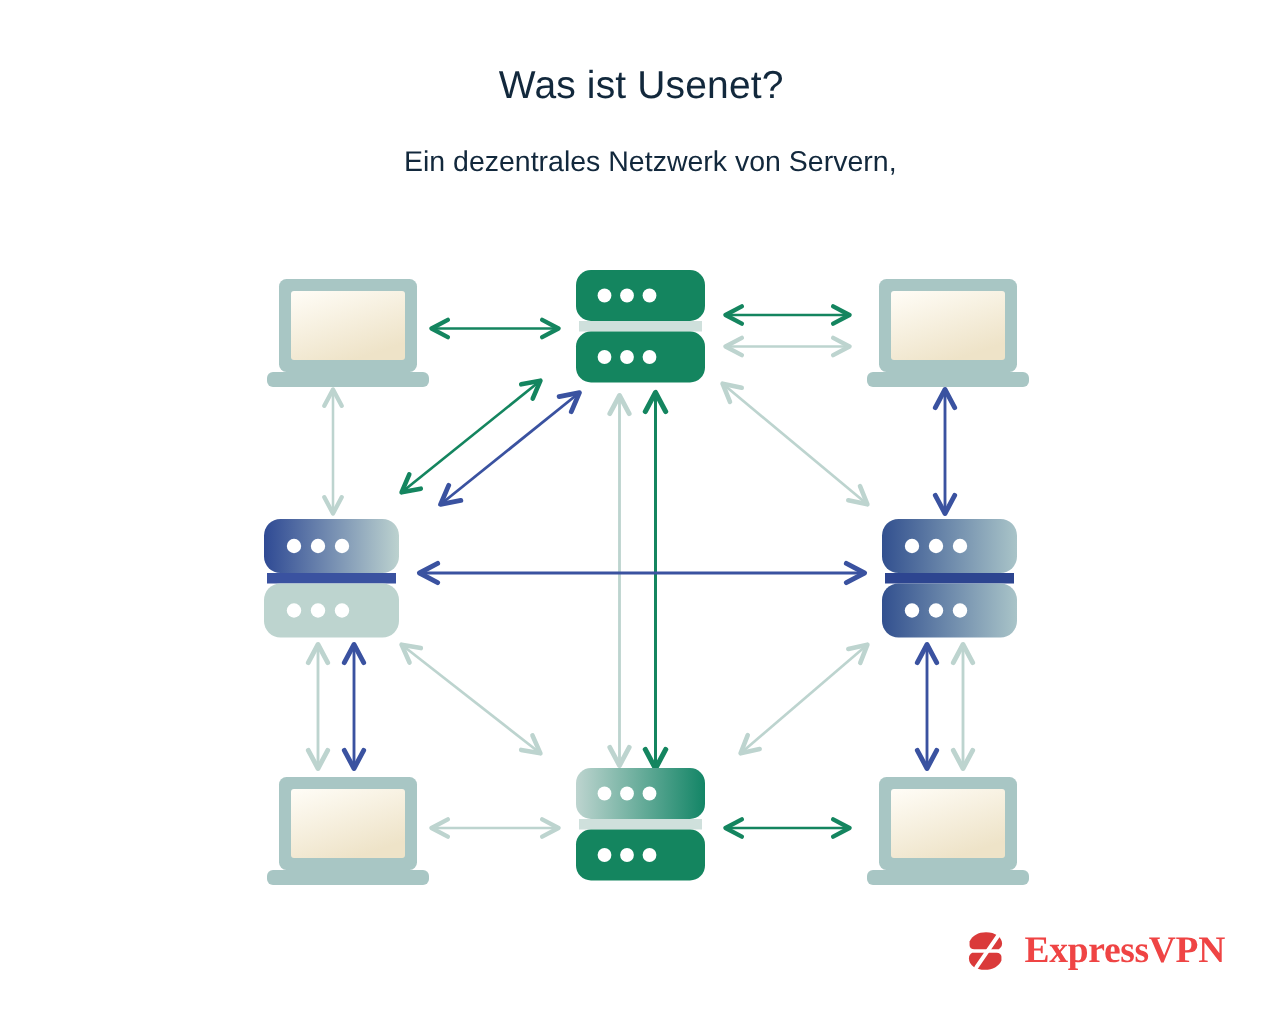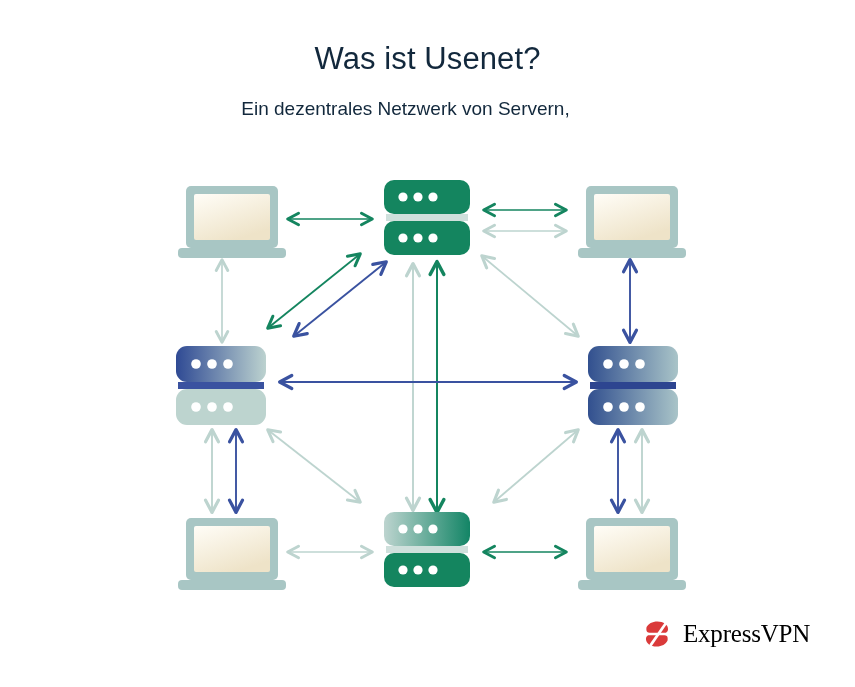--- a/index.html
+++ b/index.html
@@ -4,36 +4,36 @@
 <style>
   html,body{margin:0;padding:0;}
   body{
     width:855px;height:687px;background:#ffffff;
     font-family:"Liberation Sans",sans-serif;
     position:relative;overflow:hidden;
   }
   #stage{position:absolute;left:0;top:0;width:855px;height:687px;}
   .title{
     position:absolute;left:0;top:41px;width:855px;text-align:center;
-    font-size:31px;color:#12283c;font-weight:400;letter-spacing:.1px;
+    font-size:26px;color:#12283c;font-weight:400;letter-spacing:.1px;
   }
   .subtitle{
     position:absolute;left:0;top:96px;width:811px;text-align:center;
-    font-size:19px;line-height:26px;color:#12283c;font-weight:400;
+    font-size:19px;line-height:26px;color:#12283c;font-weight:400;padding-left:28px;
   }
   .diagram{position:absolute;left:0;top:150px;width:855px;height:470px;}
   .diagram svg{display:block;}
   .logo{
     position:absolute;left:640px;top:612px;width:160px;height:44px;
     display:flex;align-items:center;gap:9px;
   }
   .logo-mark{width:34px;height:34px;flex:0 0 auto;}
   .logo-word{
     font-family:"Liberation Serif",serif;
-    font-size:25px;font-weight:400;color:#000000;letter-spacing:-.2px;
+    font-size:25px;font-weight:700;color:#ef4444;letter-spacing:-.2px;
     white-space:nowrap;
   }
 </style>
 </head>
 <body>
 
 <div id="stage">
 
   <div class="title">Was ist Usenet?</div>
 

